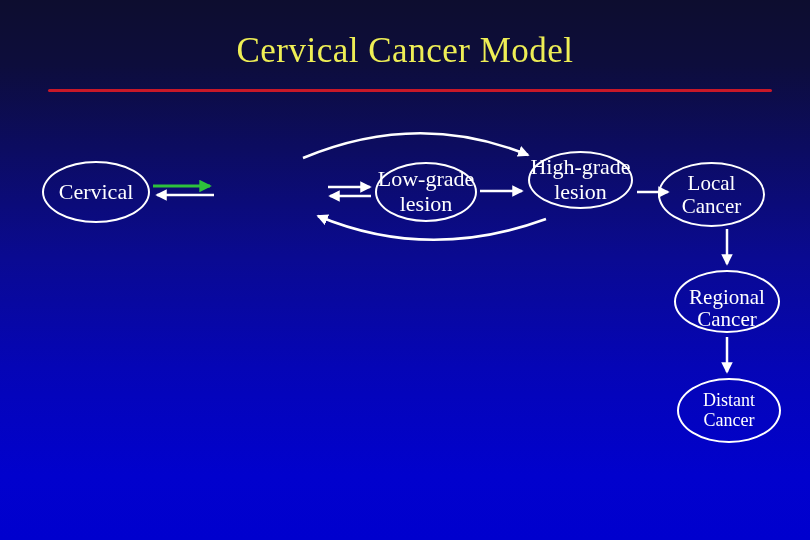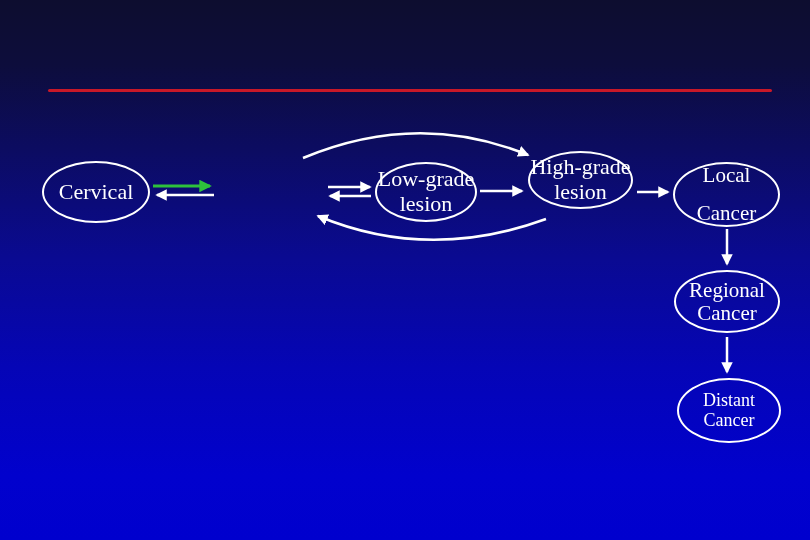--- a/index.html
+++ b/index.html
@@ -49,37 +49,38 @@
     justify-content: center;
     text-align: center;
     color: #ffffff;
     background: transparent;
   }
   .node span { display: block; }
   .node-healthy  { left: 42px;  top: 161px; width: 108px; height: 62px; border: 2px solid #ffffff; font-size: 22px; }
   .node-hpv      { left: 217px; top: 154px; width: 108px; height: 74px; border: 5px solid #2ec23c; font-size: 22px; }
   .node-low      { left: 375px; top: 162px; width: 102px; height: 60px; border: 2px solid #ffffff; font-size: 22px; line-height: 1.12; }
   .node-high     { left: 528px; top: 151px; width: 105px; height: 58px; border: 2px solid #ffffff; font-size: 22px; line-height: 1.12; }
-  .node-local    { left: 673px; top: 162px; width: 107px; height: 65px; border: 2px solid #ffffff; font-size: 21px; line-height: 1.08; justify-content: space-between; }
-  .node-regional { left: 674px; top: 270px; width: 106px; height: 63px; border: 2px solid #ffffff; font-size: 21px; line-height: 1.08; }
+  .node-local    { left: 658px; top: 162px; width: 107px; height: 65px; border: 2px solid #ffffff; font-size: 21px; line-height: 1.08; }
+  .node-regional { left: 674px; top: 270px; width: 106px; height: 63px; border: 2px solid #ffffff; font-size: 21px; line-height: 1.08; justify-content: flex-end; }
   .node-distant  { left: 677px; top: 378px; width: 104px; height: 65px; border: 2px solid #ffffff; font-size: 18px; line-height: 1.08; }
   .arrow-layer {
     position: absolute;
     left: 0;
     top: 0;
     width: 810px;
     height: 540px;
     pointer-events: none;
   }
 </style>
 </head>
 <body>
 
 <div class="slide">
 
+  <div class="title" style="color:#eeee55">Cervical Cancer Model</div>
 
   <div class="divider" style="background:#c81828"></div>
 
   <svg class="arrow-layer" width="810" height="540" viewBox="0 0 810 540" xmlns="http://www.w3.org/2000/svg">
     <defs>
       <marker id="ah-white" viewBox="0 0 10 10" refX="8.5" refY="5" markerWidth="4.6" markerHeight="4.6" orient="auto-start-reverse">
         <path d="M0,0 L10,5 L0,10 z" fill="#ffffff"></path>
       </marker>
       <marker id="ah-green" viewBox="0 0 10 10" refX="8.5" refY="5" markerWidth="4.2" markerHeight="4.2" orient="auto-start-reverse">
         <path d="M0,0 L10,5 L0,10 z" fill="#2ec23c"></path>

